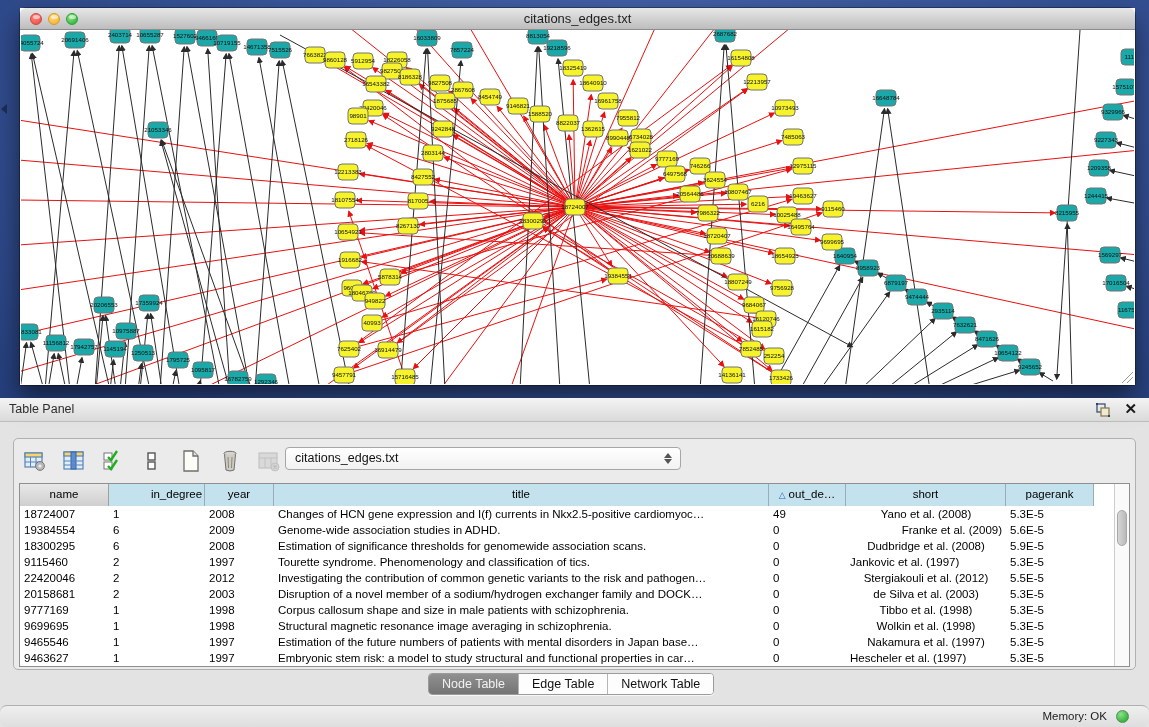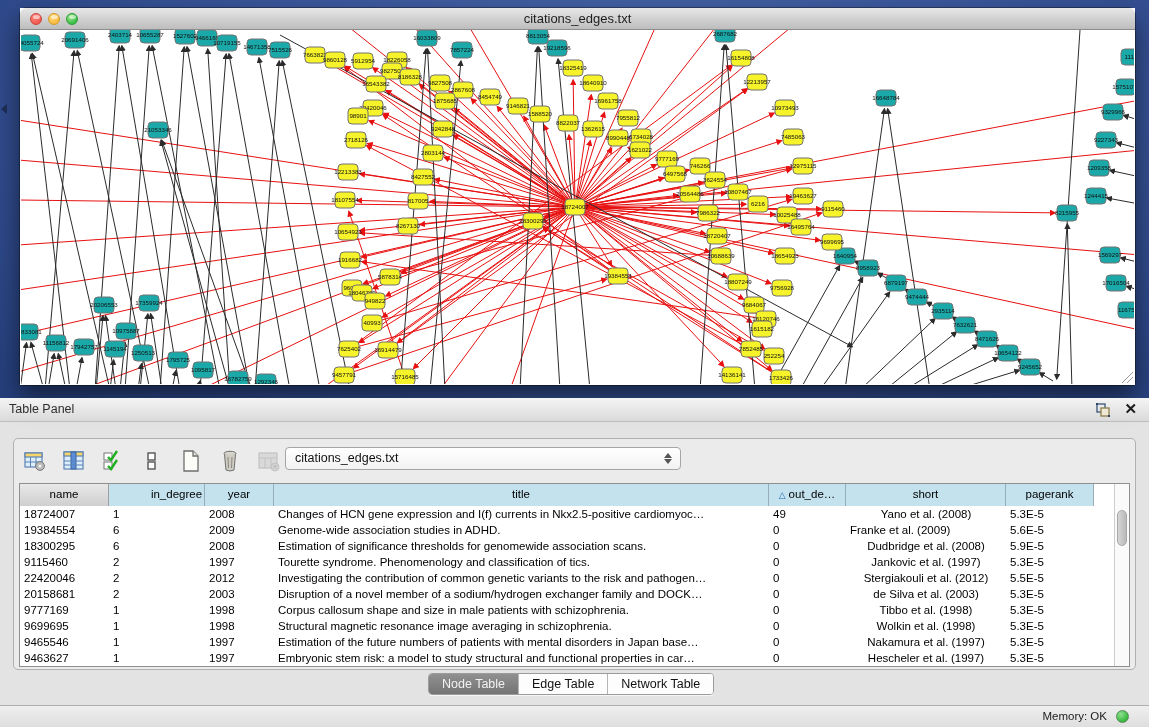--- a/index.html
+++ b/index.html
@@ -100,21 +100,21 @@
     position:absolute; left:428px; top:673px; display:flex;
     border:1px solid #9b9b9b; border-radius:4px; overflow:hidden; background:#fff;
     box-shadow:0 1px 0 rgba(255,255,255,.7);
   }
   .tab{ padding:3px 13px; font-size:12.5px; color:#111; border-left:1px solid #b5b5b5; background:#fdfdfd; }
   .tab:first-child{ border-left:none; }
   .tab.active{ background:linear-gradient(#909090,#747474); color:#f2f2f2; }
   
   #statusbar{
     position:absolute; left:0; top:705px; width:1149px; height:22px;
-    background:linear-gradient(#efefef,#dedede); border-top:1px solid #b0b0b0;
+    background:linear-gradient(#efefef,#dedede); border-top:1px solid #b0b0b0;border-radius:7px;
   }
   #mem-label{ position:absolute; right:42px; top:4px; font-size:11.5px; color:#1c1c1c; }
   #mem-dot{
     position:absolute; right:20px; top:4px; width:13px; height:13px; border-radius:50%;
     background:radial-gradient(circle at 35% 30%, #8fe08f, #35b83c 70%); border:1px solid #5a8a5a;
   }
 </style>
 </head>
 <body>
 
@@ -935,39 +935,39 @@
           <div class="td" style="width: 77px; text-align: left;">49</div>
           <div class="td" style="width: 160px; text-align: center;">Yano et al. (2008)</div>
           <div class="td" style="width: 88px; text-align: left;">5.3E-5</div>
         </div>
         <div class="tr">
           <div class="td" style="width: 89px; text-align: left;">19384554</div>
           <div class="td" style="width: 96px; text-align: left;">6</div>
           <div class="td" style="width: 69px; text-align: left;">2009</div>
           <div class="td" style="width: 495px; text-align: left;">Genome-wide association studies in ADHD.</div>
           <div class="td" style="width: 77px; text-align: left;">0</div>
-          <div class="td" style="width: 160px; text-align: left;">Franke et al. (2009)</div>
+          <div class="td" style="width: 160px; text-align: right;">Franke et al. (2009)</div>
           <div class="td" style="width: 88px; text-align: left;">5.6E-5</div>
         </div>
         <div class="tr">
           <div class="td" style="width: 89px; text-align: left;">18300295</div>
           <div class="td" style="width: 96px; text-align: left;">6</div>
           <div class="td" style="width: 69px; text-align: left;">2008</div>
           <div class="td" style="width: 495px; text-align: left;">Estimation of significance thresholds for genomewide association scans.</div>
           <div class="td" style="width: 77px; text-align: left;">0</div>
           <div class="td" style="width: 160px; text-align: center;">Dudbridge et al. (2008)</div>
           <div class="td" style="width: 88px; text-align: left;">5.9E-5</div>
         </div>
         <div class="tr">
           <div class="td" style="width: 89px; text-align: left;">9115460</div>
           <div class="td" style="width: 96px; text-align: left;">2</div>
           <div class="td" style="width: 69px; text-align: left;">1997</div>
           <div class="td" style="width: 495px; text-align: left;">Tourette syndrome. Phenomenology and classification of tics.</div>
           <div class="td" style="width: 77px; text-align: left;">0</div>
-          <div class="td" style="width: 160px; text-align: center;">Jankovic et al. (1997)</div>
+          <div class="td" style="width: 160px; text-align: left;">Jankovic et al. (1997)</div>
           <div class="td" style="width: 88px; text-align: left;">5.3E-5</div>
         </div>
         <div class="tr">
           <div class="td" style="width: 89px; text-align: left;">22420046</div>
           <div class="td" style="width: 96px; text-align: left;">2</div>
           <div class="td" style="width: 69px; text-align: left;">2012</div>
           <div class="td" style="width: 495px; text-align: left;">Investigating the contribution of common genetic variants to the risk and pathogen…</div>
           <div class="td" style="width: 77px; text-align: left;">0</div>
           <div class="td" style="width: 160px; text-align: center;">Stergiakouli et al. (2012)</div>
           <div class="td" style="width: 88px; text-align: left;">5.5E-5</div>
@@ -1007,21 +1007,21 @@
           <div class="td" style="width: 77px; text-align: left;">0</div>
           <div class="td" style="width: 160px; text-align: center;">Nakamura et al. (1997)</div>
           <div class="td" style="width: 88px; text-align: left;">5.3E-5</div>
         </div>
         <div class="tr">
           <div class="td" style="width: 89px; text-align: left;">9463627</div>
           <div class="td" style="width: 96px; text-align: left;">1</div>
           <div class="td" style="width: 69px; text-align: left;">1997</div>
           <div class="td" style="width: 495px; text-align: left;">Embryonic stem risk: a model to study structural and functional properties in car…</div>
           <div class="td" style="width: 77px; text-align: left;">0</div>
-          <div class="td" style="width: 160px; text-align: center;">Hescheler et al. (1997)</div>
+          <div class="td" style="width: 160px; ">Hescheler et al. (1997)</div>
           <div class="td" style="width: 88px; text-align: left;">5.3E-5</div>
         </div>
       </div>
     <div id="vscroll">
       <div class="thumb"></div>
     </div>
   </div>
 </div>
 
 <div id="tabs">

